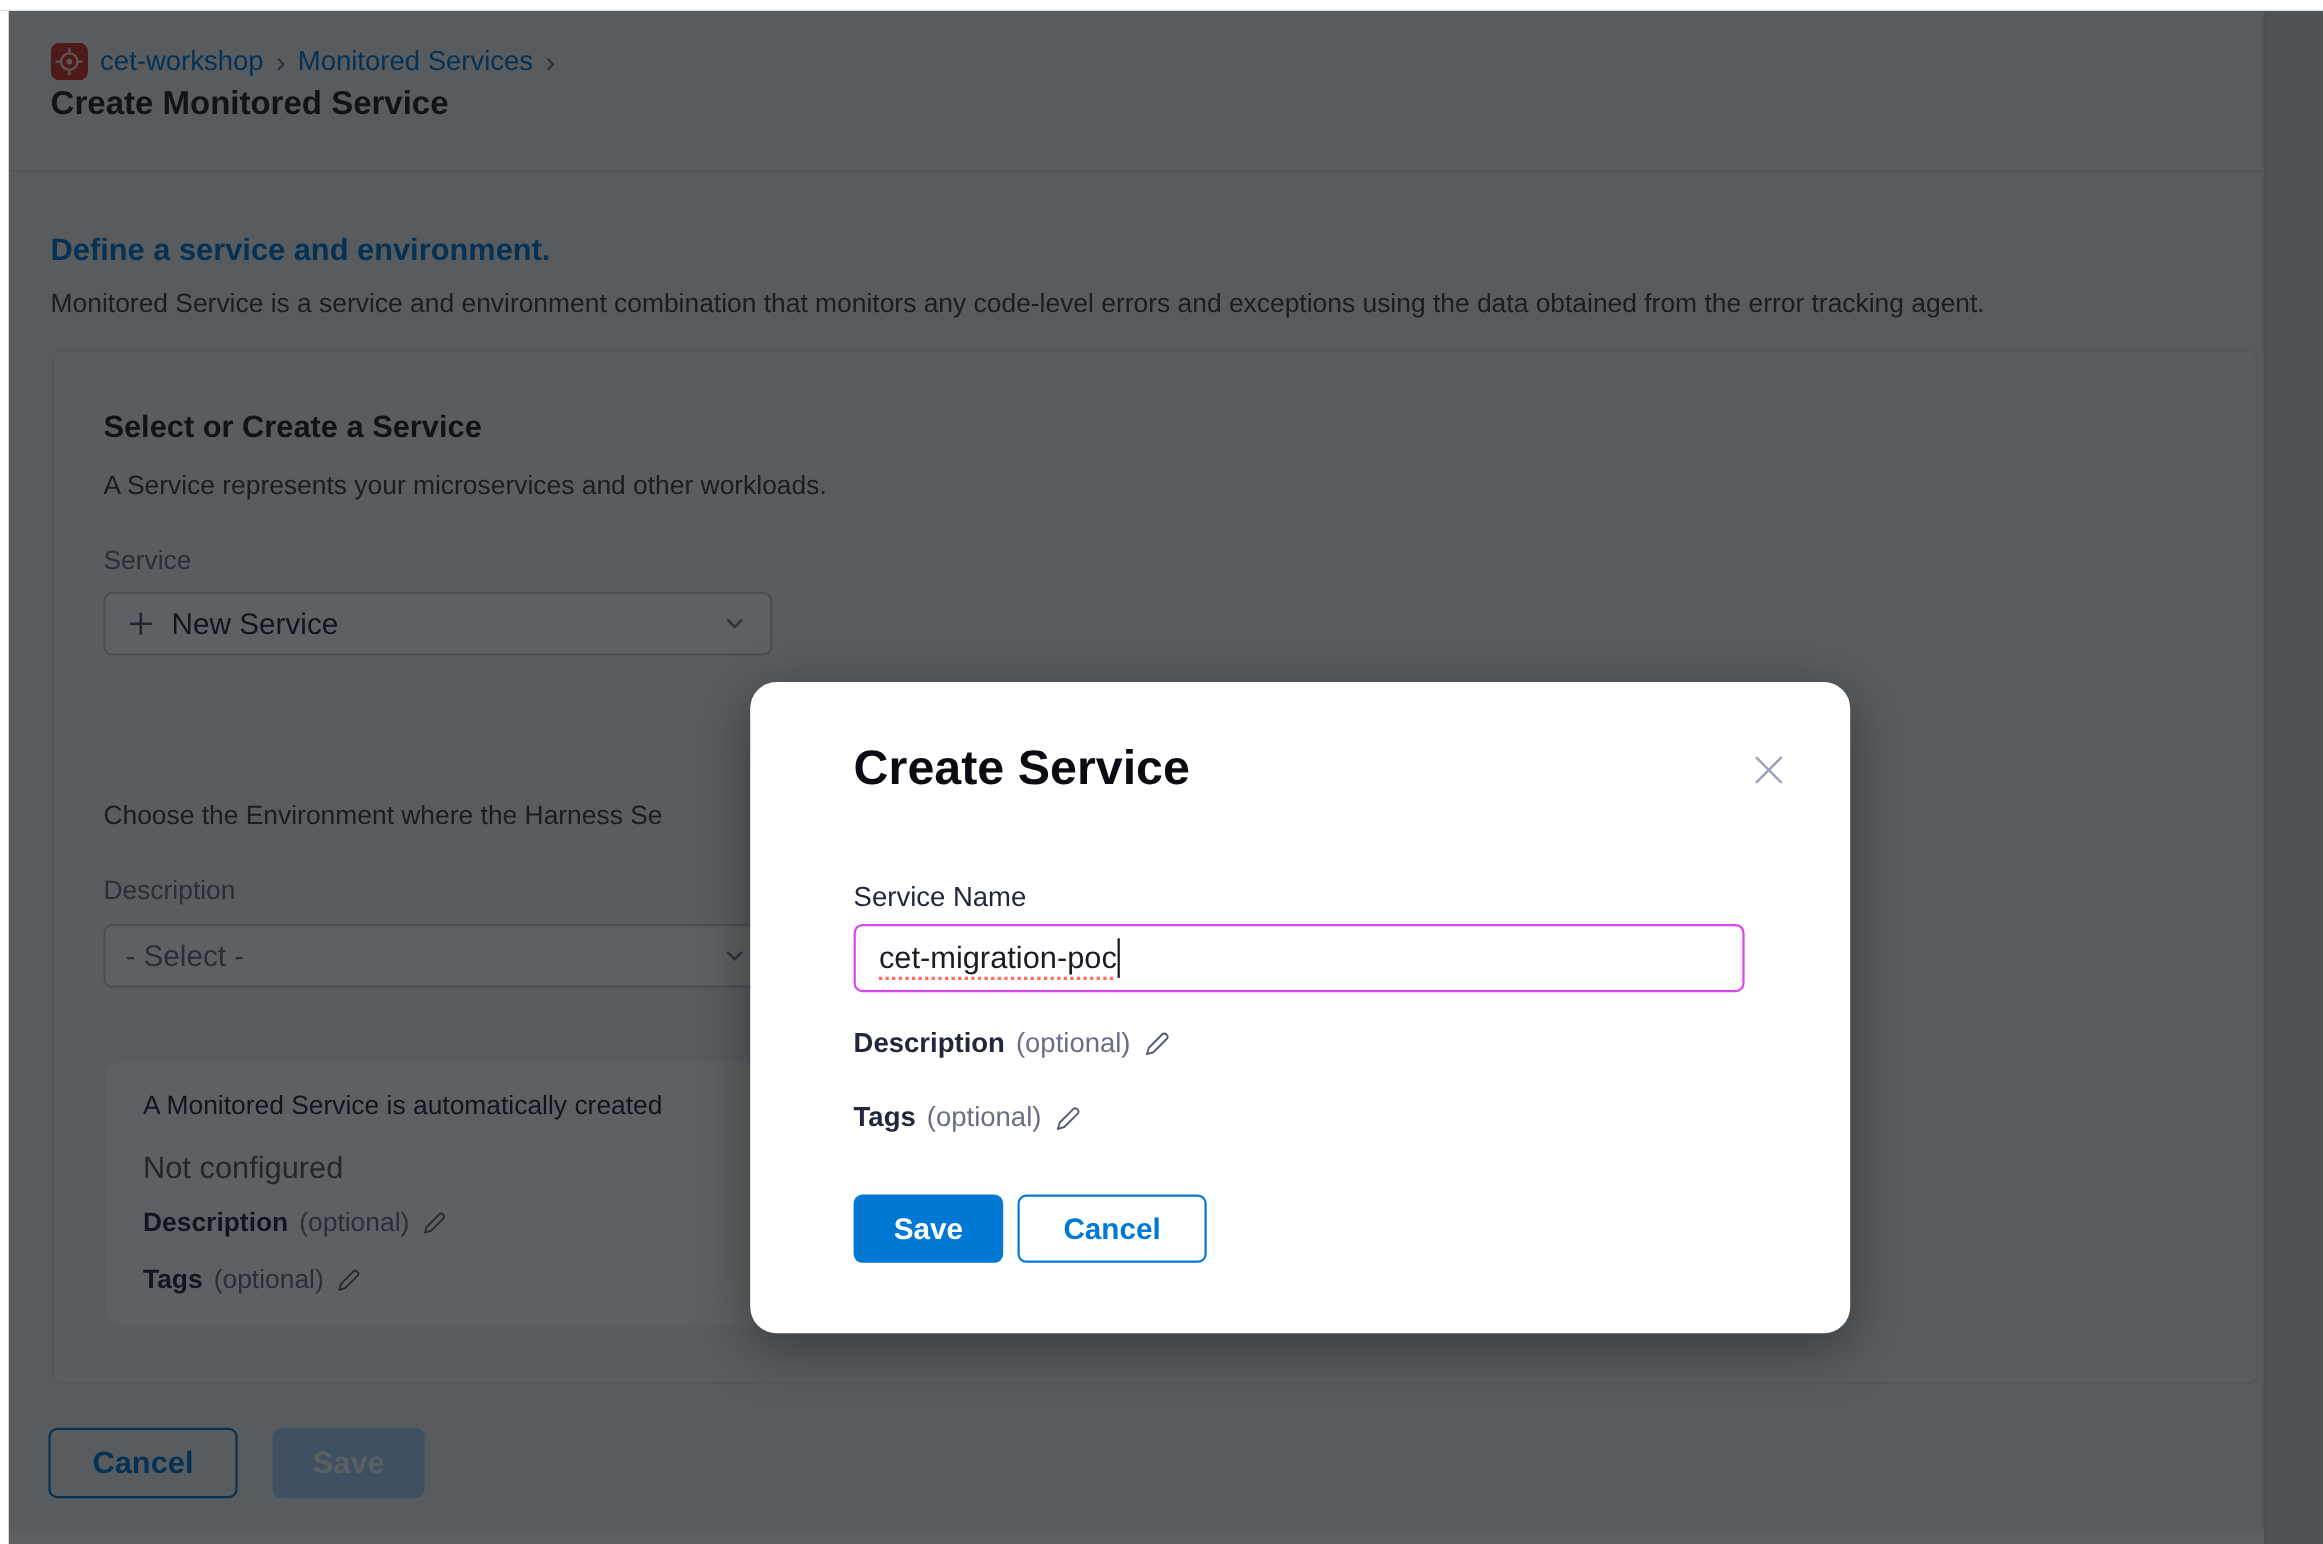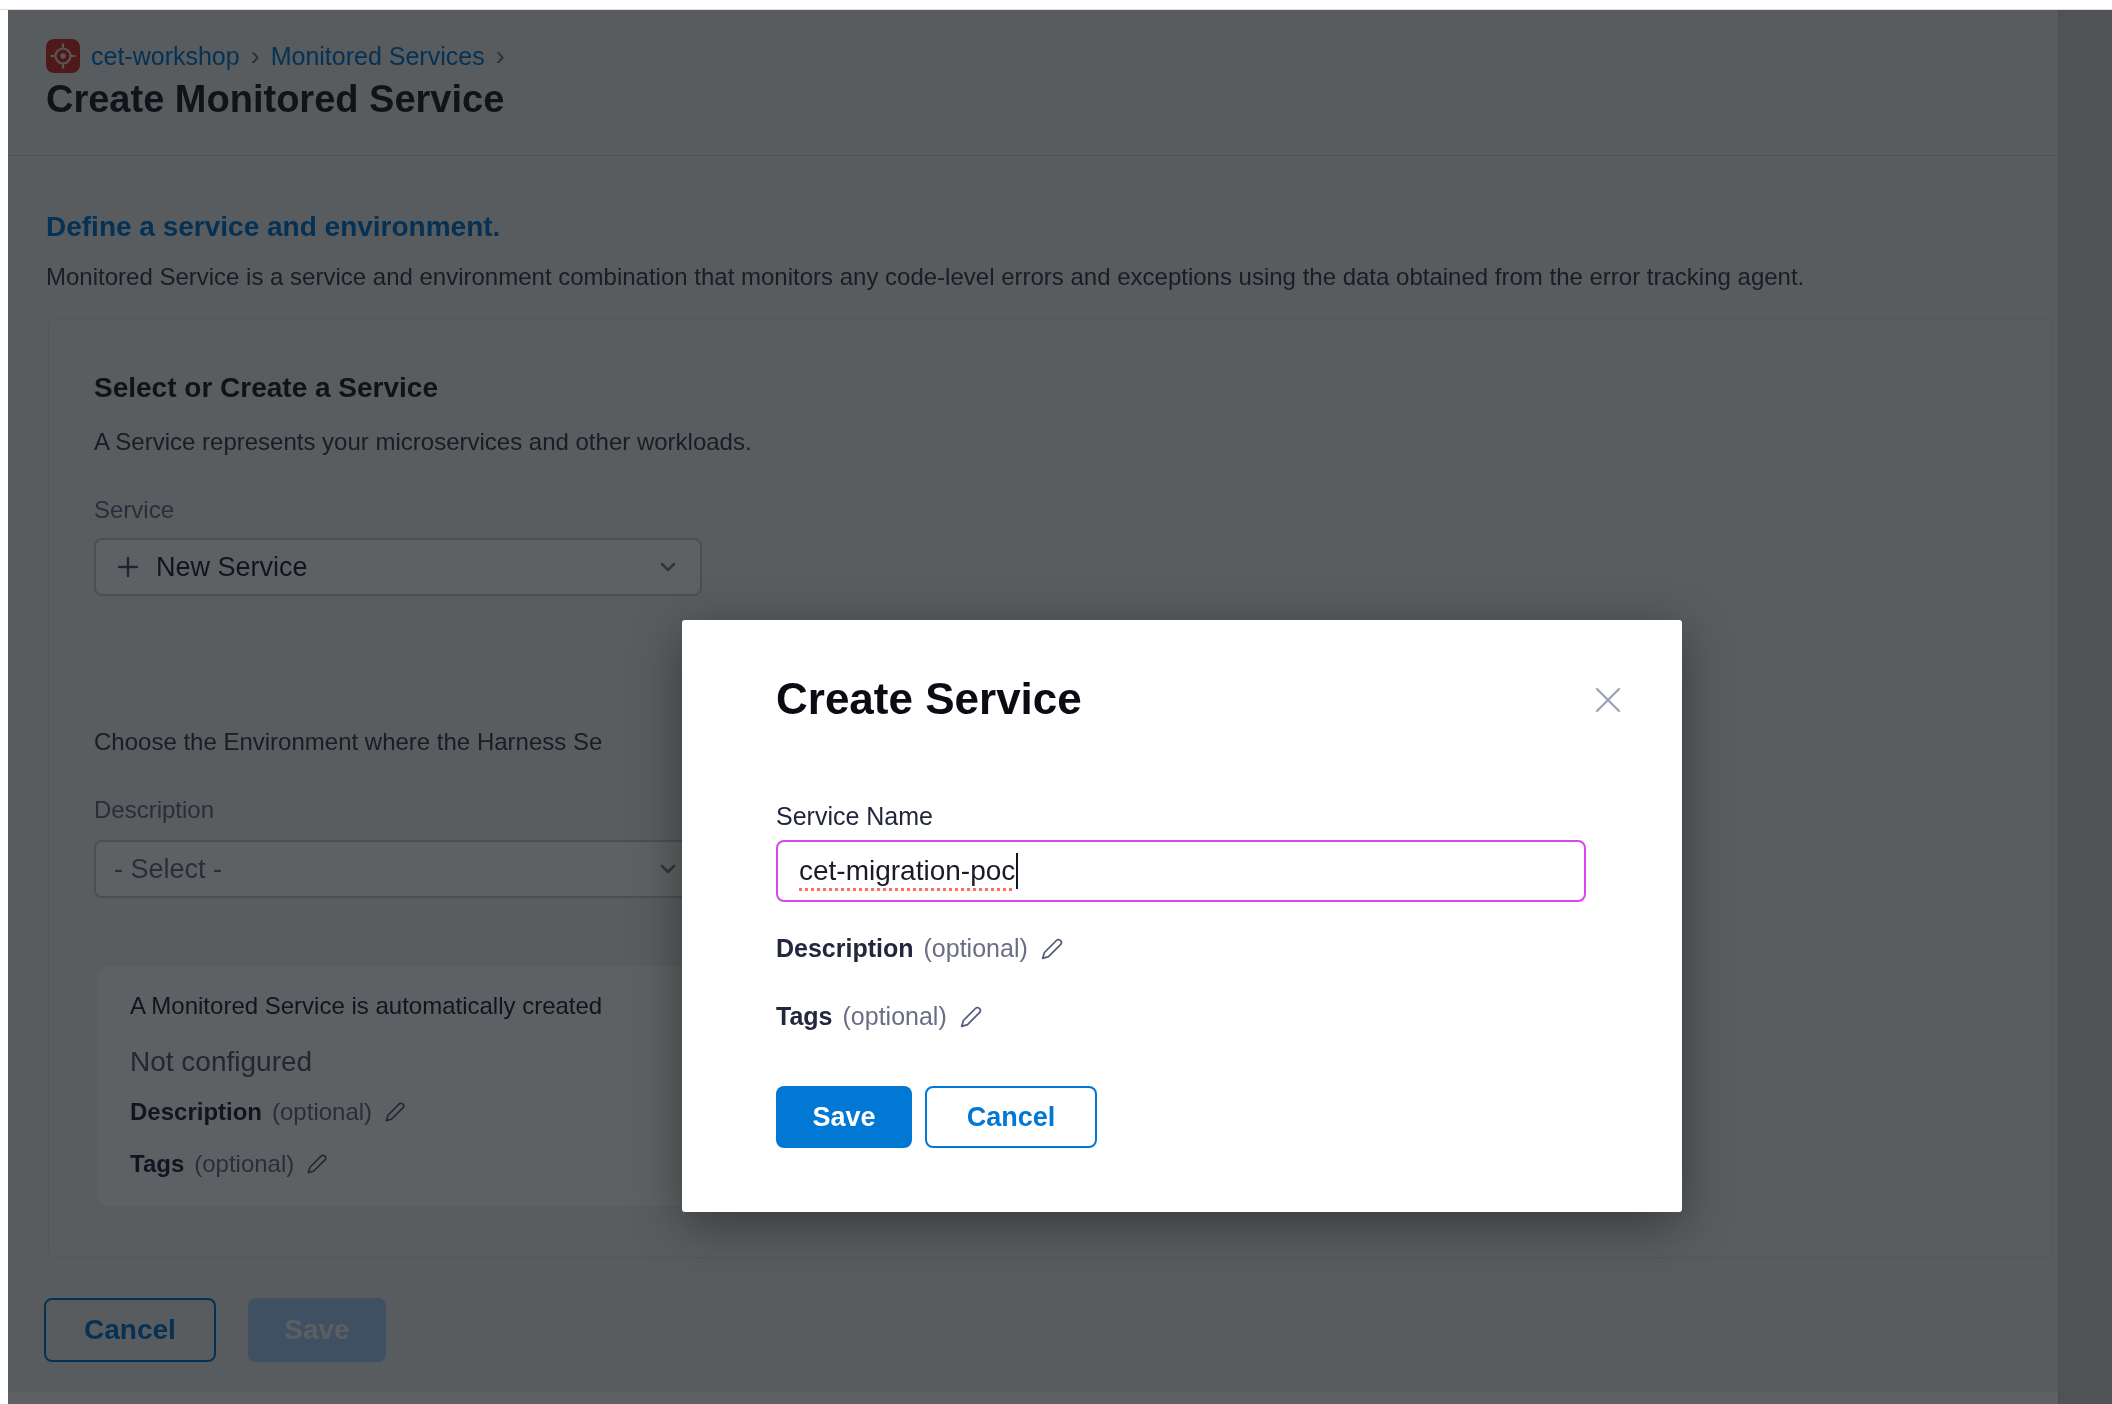--- a/index.html
+++ b/index.html
@@ -11,21 +11,21 @@
   #page{left:8px;top:10px;width:2104px;height:1394px;background:#EEF0F3;}
   #top-strip{left:0;top:0;width:2112px;height:10px;background:#fff;border-bottom:1px solid #D9DBDE;z-index:5;}
   #left-strip{left:0;top:10px;width:8px;height:1394px;background:#fff;z-index:5;}
   #gutter{left:2058px;top:10px;width:54px;height:1394px;background:#D4D6DA;border-left:1px solid #C7C9CD;}
   #header-divider{left:8px;top:155px;width:2104px;height:1px;background:#D5D7DB;}
   #bottom-band{left:8px;top:1392px;width:2050px;height:12px;background:#FFFFFF;}
 
   .breadcrumb{left:46px;top:36px;height:40px;display:flex;align-items:center;gap:11px;}
   .crumb-link{font-size:25px;color:#0278D5;white-space:nowrap;cursor:pointer;}
   .crumb-sep{font-size:27px;color:#6B6D85;}
-  .page-title{left:46px;top:78px;font-size:38px;font-weight:700;color:#22222A;white-space:nowrap;}
+  .page-title{left:46px;top:78px;font-size:30px;font-weight:700;color:#22222A;white-space:nowrap;}
 
   .intro-heading{left:46px;top:211px;font-size:28px;font-weight:700;color:#0278D5;white-space:nowrap;}
   .intro-desc{left:46px;top:263px;font-size:24px;color:#3A3E4C;white-space:nowrap;}
 
   .card{left:48px;top:318px;width:2004px;height:940px;background:#F1F2F5;border:1px solid #DCDEE2;border-radius:8px;}
   .sec-h{font-size:28px;font-weight:700;color:#22222A;white-space:nowrap;}
   .sec-d{font-size:24px;color:#3A3E4C;white-space:nowrap;}
   .fld-label{font-size:24px;color:#6B6D85;white-space:nowrap;}
   .dropdown{width:608px;height:58px;background:#fff;border:2px solid #C9CBD6;border-radius:8px;display:flex;align-items:center;padding:0 18px;cursor:pointer;}
   .dd-text{font-size:27px;color:#22273D;white-space:nowrap;}
@@ -40,21 +40,21 @@
   .opt-strong{font-size:24px;font-weight:700;color:#22273D;}
   .opt-suffix{font-size:24px;color:#6B6D85;}
 
   .btn{display:flex;align-items:center;justify-content:center;border-radius:8px;font-weight:700;cursor:pointer;}
   .footer-cancel{left:44px;top:1298px;width:172px;height:64px;border:2px solid #0278D5;color:#0278D5;font-size:28px;background:transparent;}
   .footer-save{left:248px;top:1298px;width:138px;height:64px;background:#A3CDF8;color:#F4F8FC;font-size:28px;cursor:default;}
 
   #overlay{left:8px;top:10px;width:2104px;height:1394px;background:rgba(8,12,16,0.65);z-index:10;}
 
   
-  #modal{left:682px;top:620px;width:1000px;height:592px;background:#fff;border-radius:3px;z-index:20;box-shadow:0 12px 50px rgba(0,0,0,0.38);}
+  #modal{left:682px;top:620px;width:1000px;height:592px;background:#fff;border-radius:24px;z-index:20;box-shadow:0 12px 50px rgba(0,0,0,0.38);}
   .modal-title{left:94px;top:54px;font-size:44px;font-weight:700;color:#0B0B14;white-space:nowrap;}
   .modal-close{right:54px;top:60px;width:40px;height:40px;display:flex;align-items:center;justify-content:center;cursor:pointer;}
   .m-label{left:94px;top:182px;font-size:25px;font-weight:500;color:#22273D;white-space:nowrap;}
   .input-box{left:94px;top:220px;width:810px;height:62px;border:2px solid #d946ef;border-radius:8px;background:#fff;display:flex;align-items:center;padding:0 21px;cursor:text;}
   .input-text{font-size:28px;color:#1B1B28;white-space:nowrap;text-decoration:underline dotted 3px #FF6E61;text-underline-offset:8px;-webkit-text-decoration-skip:none;text-decoration-skip-ink:none;}
   .caret{display:inline-block;width:2px;height:36px;background:#15151d;margin-left:1px;}
   .m-row-desc{left:94px;top:314px;}
   .m-row-tags{left:94px;top:382px;}
   .m-row .opt-strong, .m-opt .opt-strong{font-size:25px;}
   .m-opt .opt-suffix{font-size:25px;}

